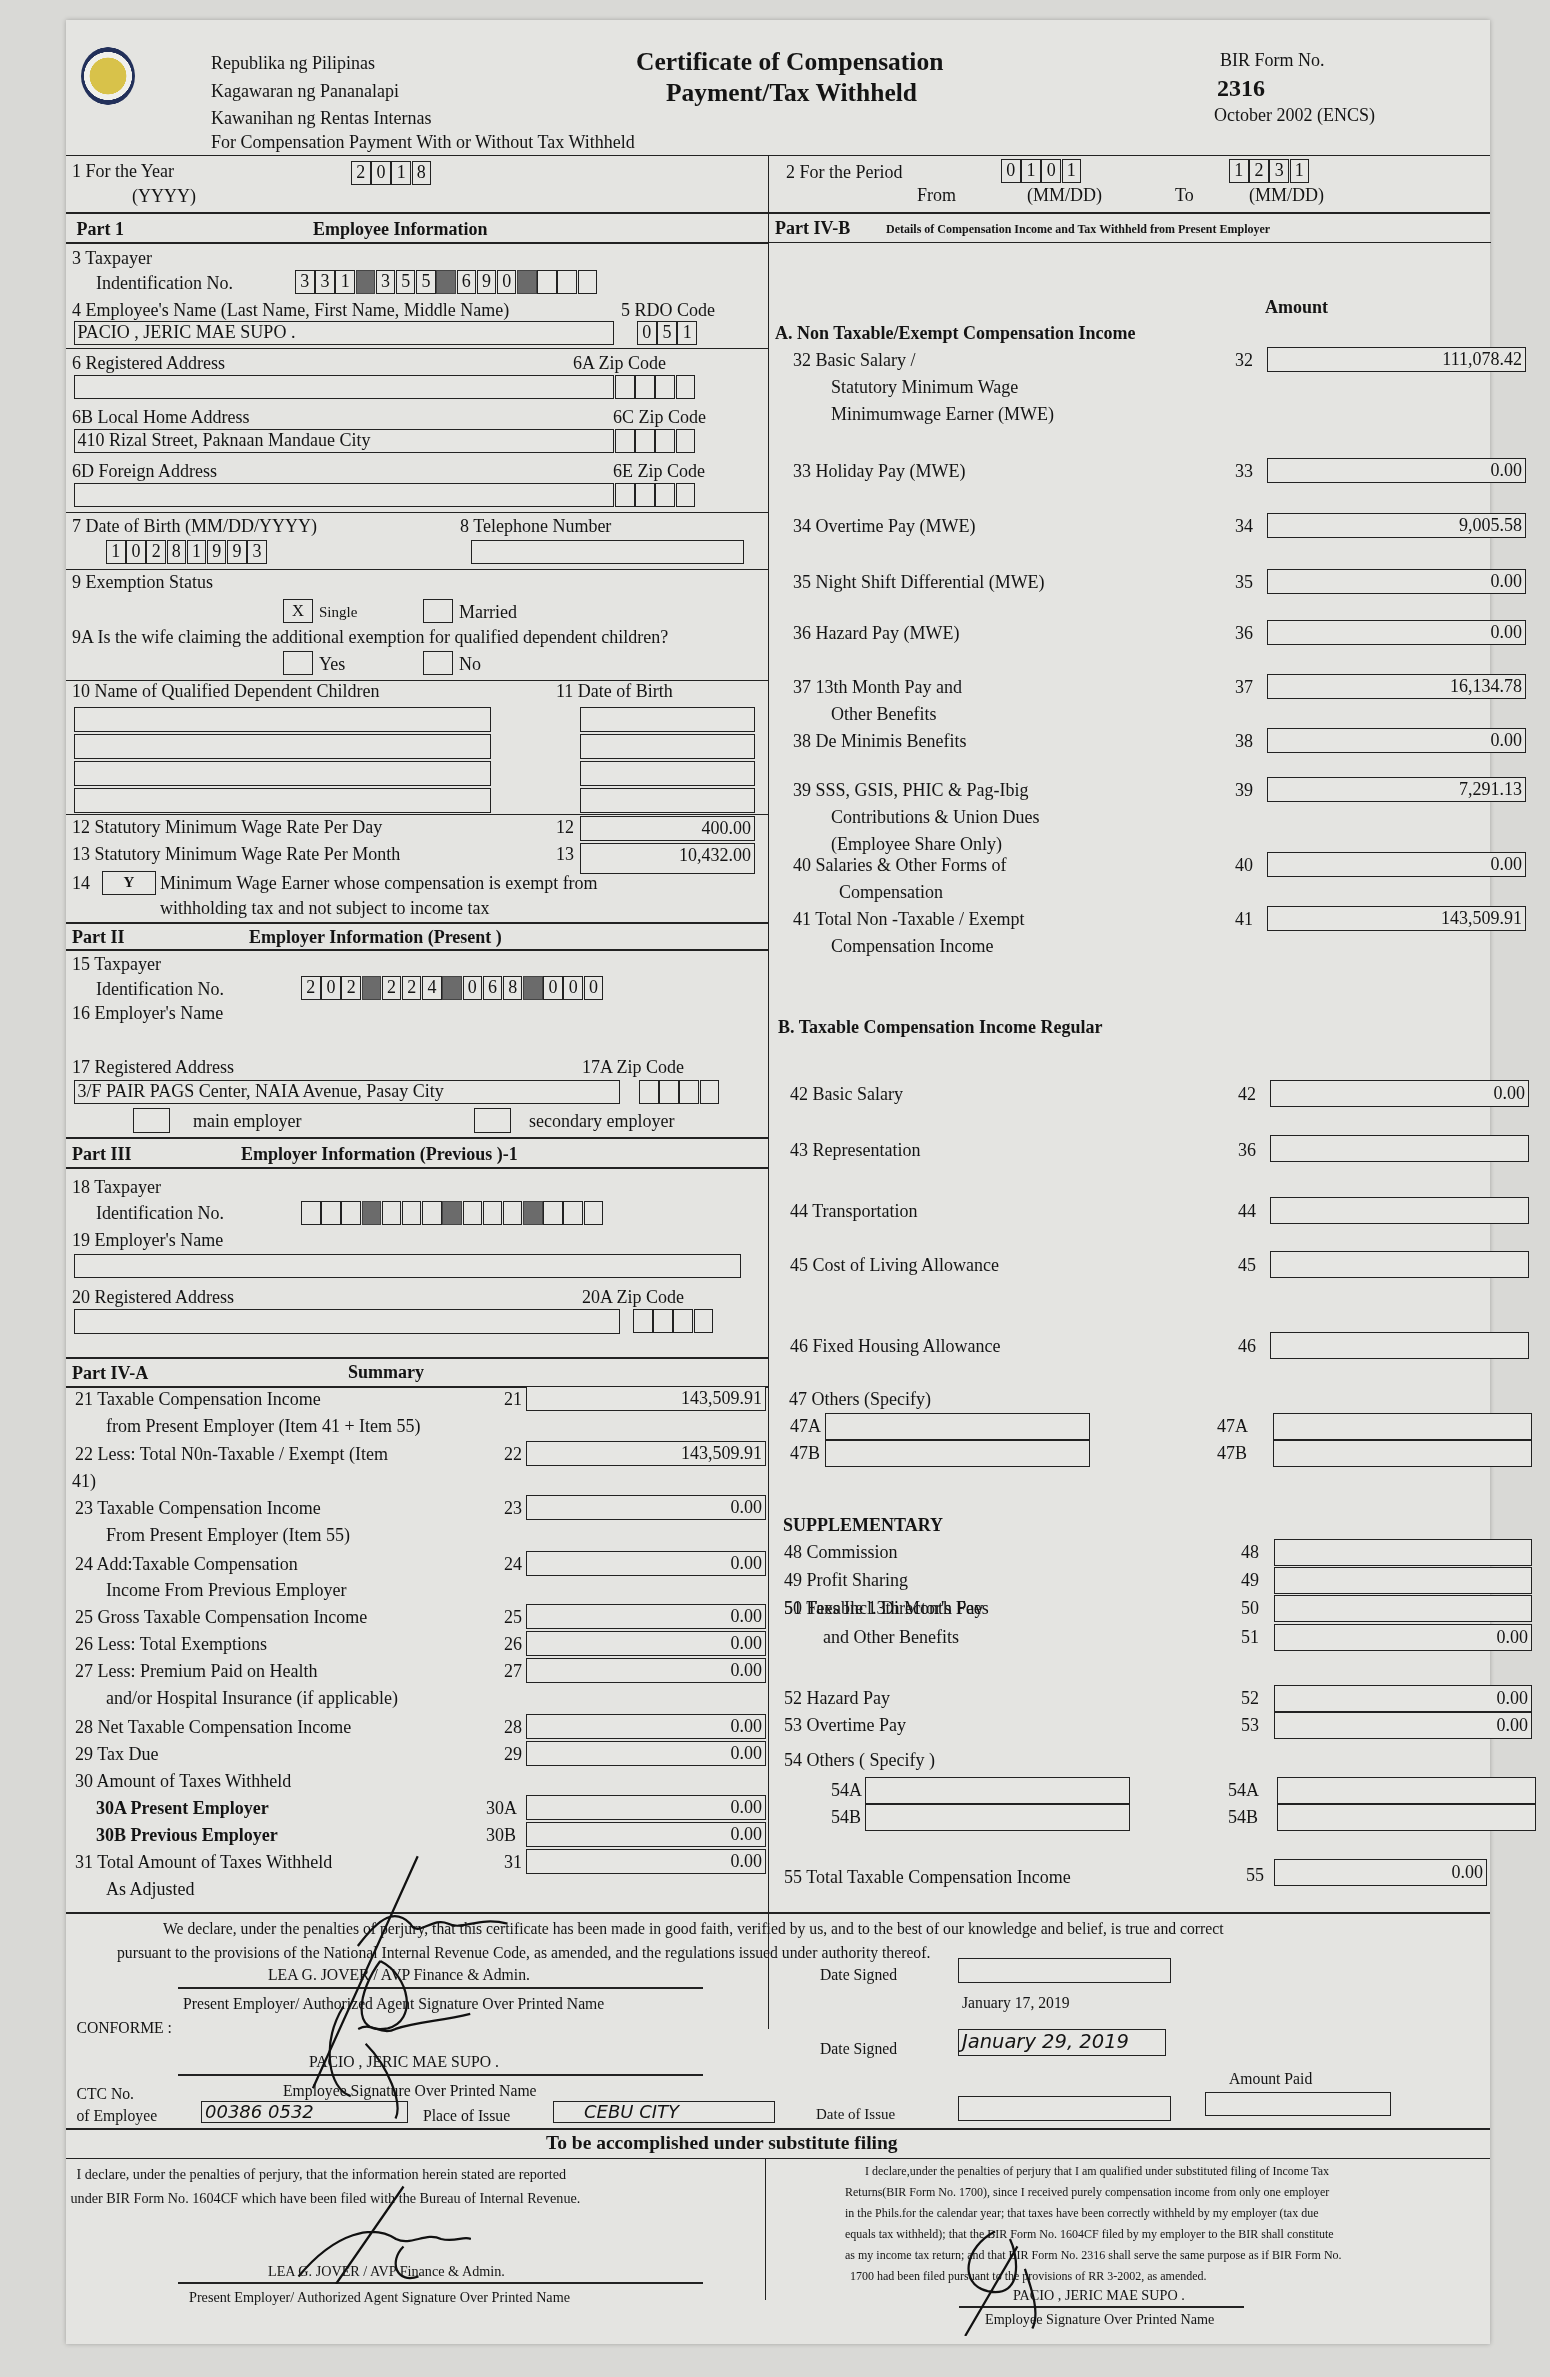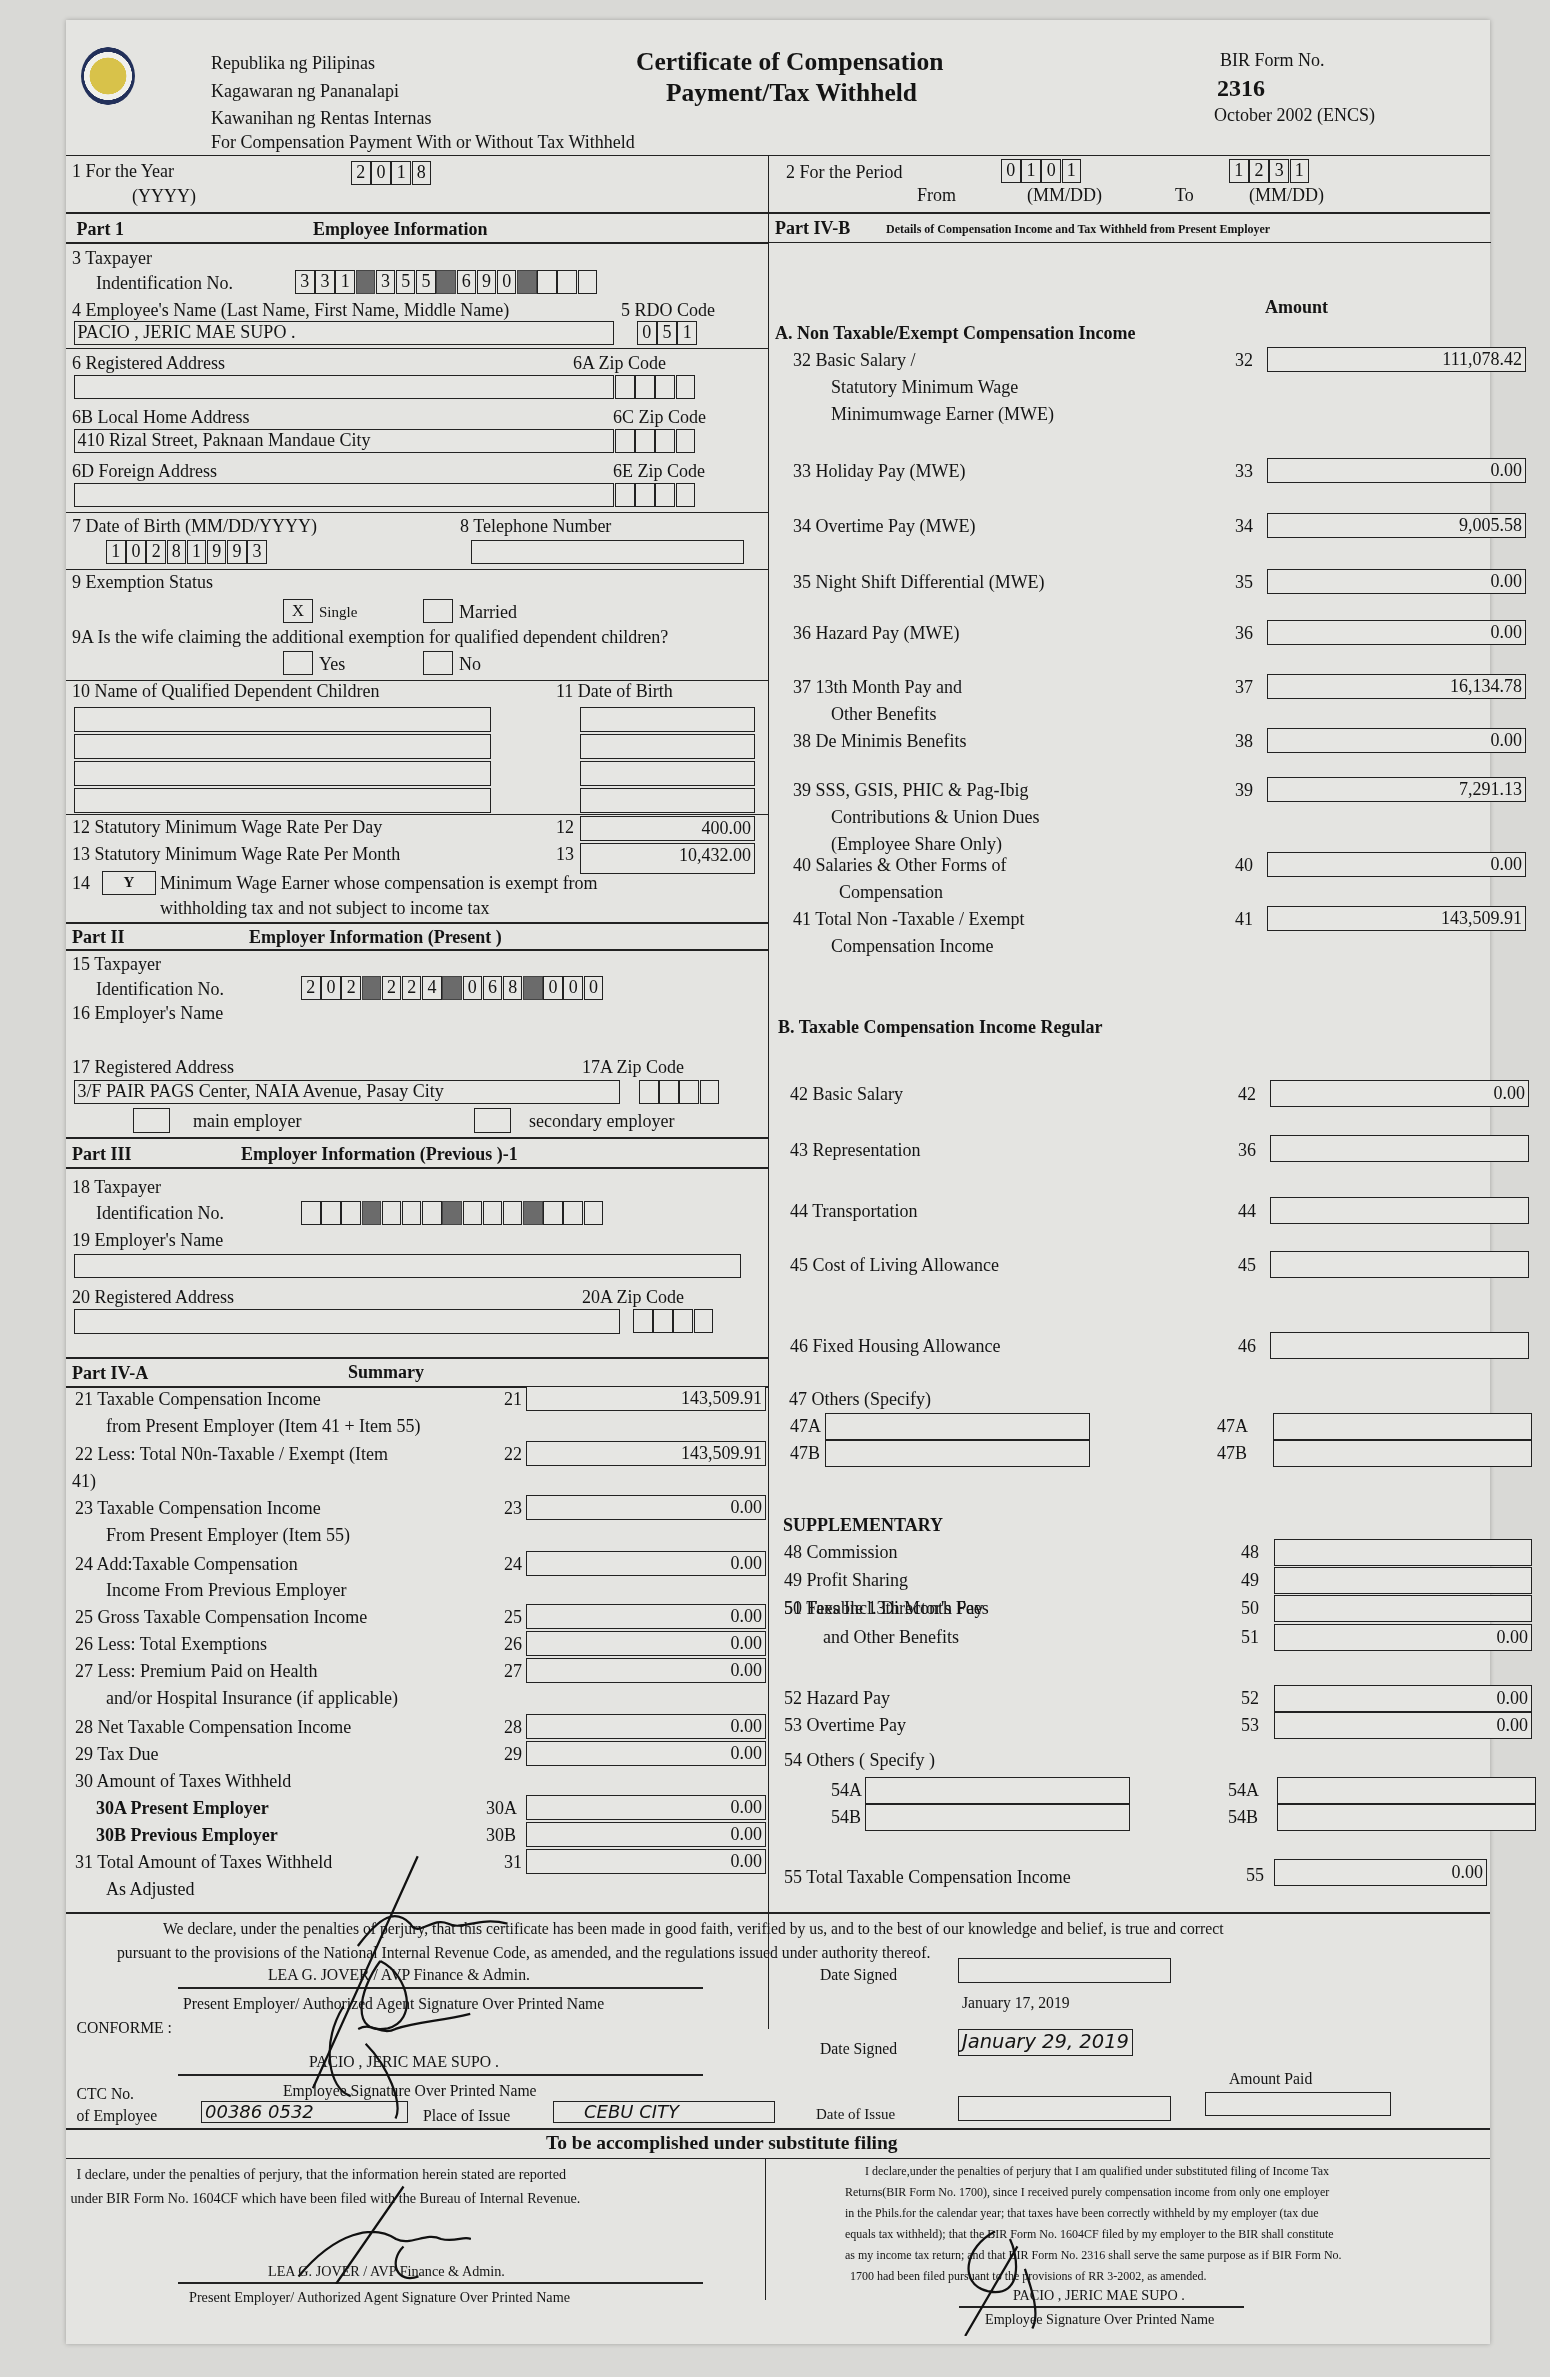--- a/index.html
+++ b/index.html
@@ -543,21 +543,21 @@
   <div class="t" style="left:754px;top:1944px;font-size:15.7px;">Date Signed</div>
   <div class="box" style="left:892px;top:1938px;width:213px;height:25.5px;">
       <span class="vl" style="font-size:15.7px;line-height:21px;margin-top:33px;">January 17, 2019</span>
     </div>
 
   <div class="t" style="left:10.5px;top:1997px;font-size:15.7px;">CONFORME :</div>
   <div class="t" style="left:243px;top:2031px;font-size:15.7px;">PACIO , JERIC MAE  SUPO .</div>
   <div class="hline" style="left:112px;top:2054px;width:525px;"></div>
   <div class="t" style="left:217px;top:2060px;font-size:15.7px;">Employee Signature Over Printed Name</div>
   <div class="t" style="left:754px;top:2018px;font-size:15.7px;">Date Signed</div>
-  <div class="box" style="left:892px;top:2009px;width:175px;height:27px;">
+  <div class="box" style="left:892px;top:2009px;width:208px;height:27px;">
       <span class="vl hand" style="font-size:19.5px;line-height:24px;">January 29, 2019</span>
     </div>
   <div class="t" style="left:10.5px;top:2063px;font-size:15.7px;">CTC No.</div>
   <div class="t" style="left:10.5px;top:2085px;font-size:15.7px;">of Employee</div>
   <div class="box" style="left:135px;top:2081px;width:207px;height:22.5px;">
       <span class="vl hand" style="font-size:18px;line-height:19.5px;">00386 0532</span>
     </div>
   <div class="t" style="left:357px;top:2085px;font-size:15.7px;">Place of Issue</div>
   <div class="box" style="left:487px;top:2081px;width:222px;height:22.5px;">
       <span class="vl hand" style="left:30px;font-size:18px;line-height:19.5px;">CEBU CITY</span>

